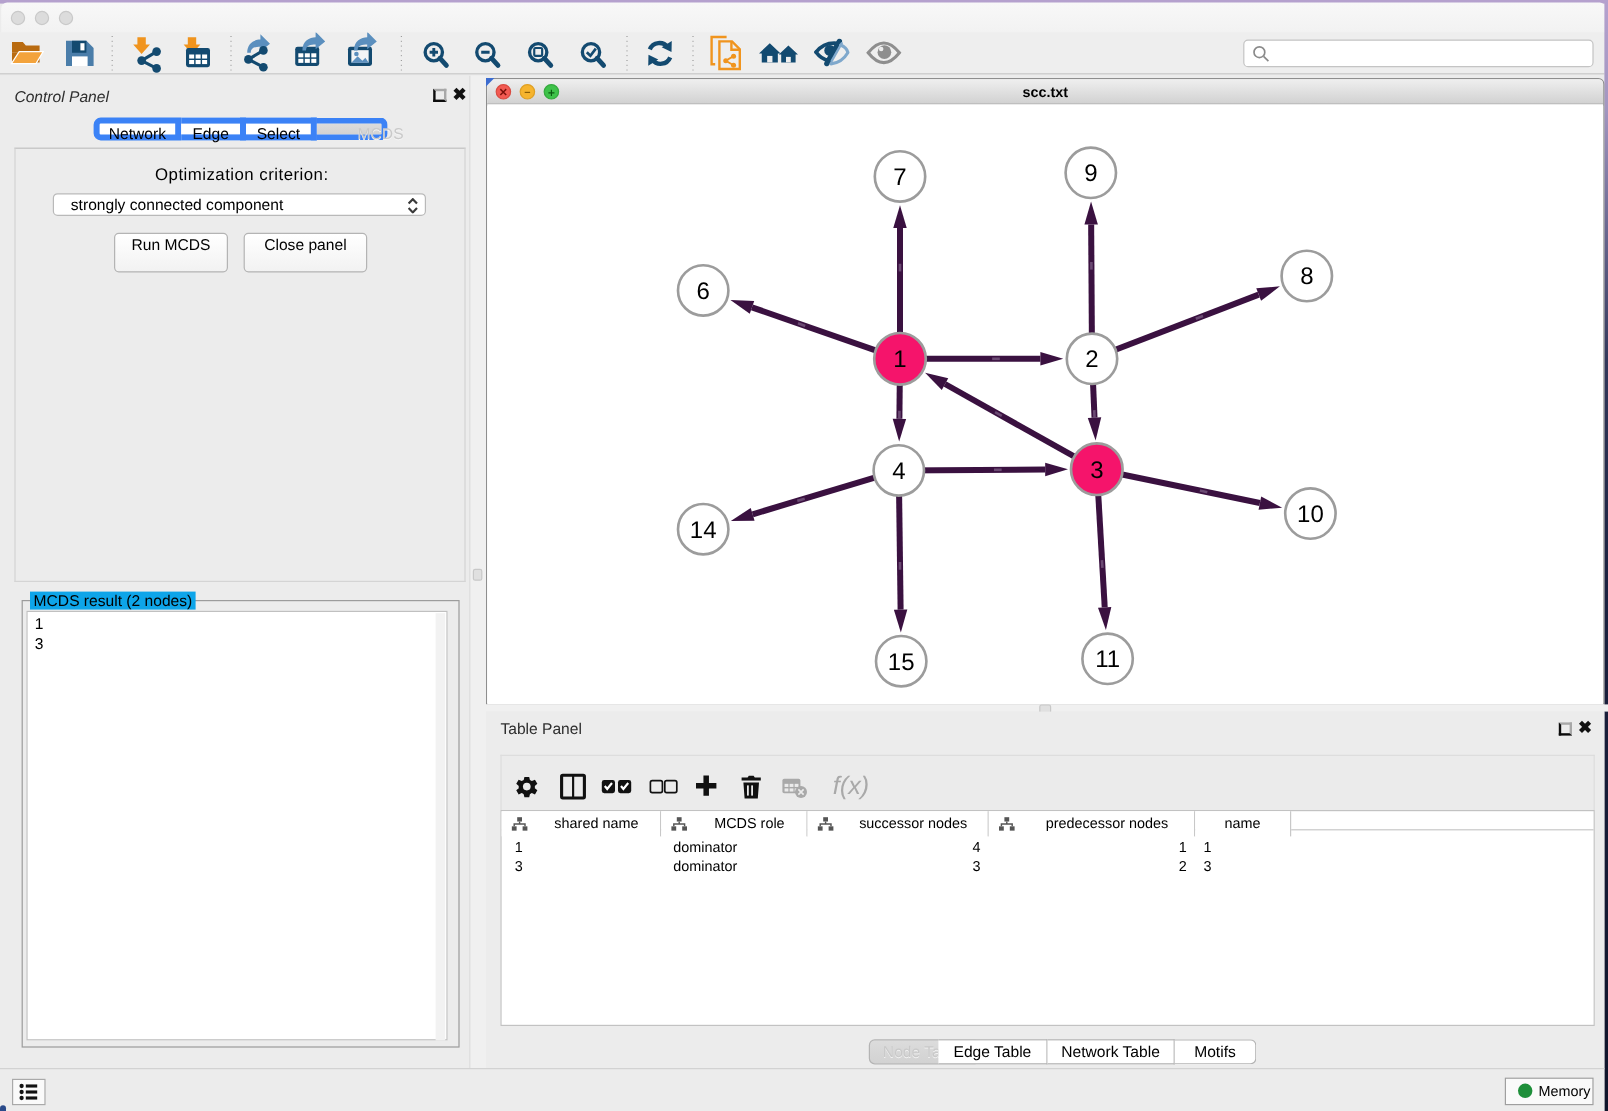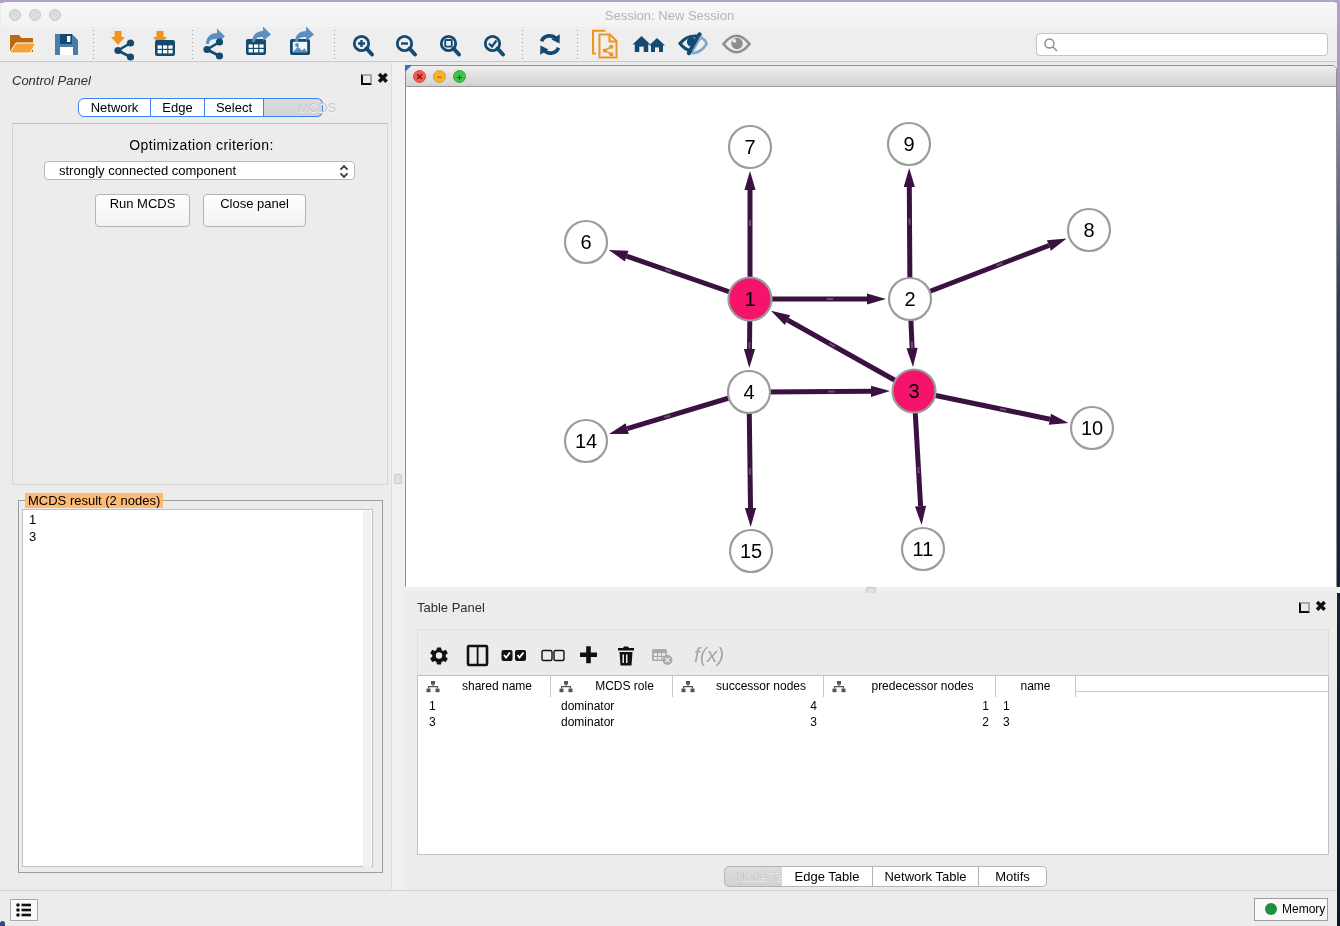--- a/index.html
+++ b/index.html
@@ -22,37 +22,37 @@
 .sep { position:absolute; top:3px; height:29px; width:1px;
   background-image:linear-gradient(#9a9a9a 30%, transparent 30%); background-size:1px 4px; }
 #searchbox { position:absolute; left:1036px; top:6px; width:292px; height:23px;
   background:#fff; border:1px solid #c4c4c4; border-radius:4px; }
 
 
 #cpanel { left:0; top:63px; width:391px; height:827px; background:#ececec; }
 #cptitle { position:absolute; left:12px; top:10px; font-size:13px; color:#2e2e2e;font-style:italic; }
 .wmax { position:absolute; width:11px; height:11px; border:2px solid #0c0c0c; border-top-color:#a8a8a8; border-right-color:#a8a8a8; }
 .wx { position:absolute; font-size:14px; font-weight:bold; color:#111; line-height:11px; }
-.tab { position:absolute; top:0; height:19px; background:#fff; border:1px solid #3b82f6;
+.tab { position:absolute; top:0; height:19px; background:#fff; border:5px solid #3b82f6;
   font-size:13px; color:#000; text-align:center; line-height:17px; }
 .tabsel { background:linear-gradient(#dcdcdc,#d2d2d2); color:#c9c9c9;
   text-shadow:0 1px 0 #f5f5f5; }
 #cpbox { position:absolute; left:12px; top:60px; width:376px; height:362px;
   border:1px solid #d4d4d4; border-top-color:#c0c0c0; background:#ececec; }
 #optlabel { position:absolute; left:6px; top:74px; width:391px; text-align:center;
   font-size:14px; letter-spacing:0.4px; color:#000; }
 #optsel { position:absolute; left:44px; top:98px; width:311px; height:19px; background:#fff;
   border:1px solid #b9b9b9; border-radius:4px; font-size:13px; color:#000;
   line-height:17px; padding-left:14px; }
 .btn { position:absolute; top:131px; height:33px; background:linear-gradient(#ffffff,#f2f2f2);
   border:1px solid #b4b4b4; border-radius:4px; font-size:13px; color:#000;
   text-align:center; line-height:17px; }
 #fieldset { position:absolute; left:18px; top:437px; width:365px; height:373px;
   border:1px solid #9c9c9c; }
-#fslabel { position:absolute; left:6px; top:-8px; background:#fdba74; padding:0 3px;
+#fslabel { position:absolute; left:6px; top:-8px; background:#0ea5e9; padding:0 3px;
   font-size:13px; color:#000; }
 #fstext { position:absolute; left:3px; top:8px; width:351px; height:358px; background:#fff;
   border:1px solid #c0c0c0; font-size:13px; color:#000; line-height:16.5px; padding:2px 0 0 6px; }
 #fsscroll { position:absolute; right:1px; top:1px; width:8px; height:356px; background:#f2f2f2; }
 
 
 #vsplit { left:391px; top:63px; width:14px; height:827px; background:#f0f0f0;
   border-left:1px solid #dddddd; }
 #vgrip { position:absolute; left:2px; top:411px; width:8px; height:10px; background:#e0e0e0;
   border:1px solid #c8c8c8; border-radius:2px; }
@@ -100,21 +100,20 @@
 #bluedot { left:0; top:921px; width:5px; height:5px; background:#2a4a8a; border-radius:50% 50% 0 0; }
 svg text { font-family:"Liberation Sans", sans-serif; }
 </style>
 </head>
 <body>
 <div class="abs" id="topborder"></div>
 <div class="abs" id="titlebar">
   <div class="tl" style="left:8px;"></div>
   <div class="tl" style="left:28px;"></div>
   <div class="tl" style="left:48px;"></div>
-  <div id="apptitle">Session: New Session</div>
 </div>
 <div class="abs" id="toolbar">
 <svg width="1337" height="35" viewBox="0 0 1337 35">
 <defs>
 <g id="share">
           <circle cx="6.5" cy="-6" r="3.6"></circle>
           <circle cx="-6" cy="1.5" r="3.6"></circle>
           <circle cx="6.5" cy="8" r="3.6"></circle>
           <path d="M-6 1.5 L6.5 -6 M-6 1.5 L6.5 8" stroke-width="2.6" stroke="#134a70" fill="none"></path>
         </g>
@@ -266,20 +265,21 @@
 <div class="abs" id="vsplit">
     <div id="vgrip"></div>
   </div>
 
 <div class="abs" id="netwin">
   <div id="nettitle">
     <div id="focus"></div>
     <div class="mac" style="left:7px; background:#f25a52; border:1px solid #d94c42; color:#7a100a;">✕</div>
     <div class="mac" style="left:27px; background:#f6b42e; border:1px solid #dfa024; color:#8a5d05;">−</div>
     <div class="mac" style="left:47px; background:#3fc24a; border:1px solid #35aa3e; color:#0c5c13;">＋</div>
+    <div id="nettext">scc.txt</div>
   </div>
   <div id="canvas">
   <svg width="930" height="496" viewBox="0 0 930 496" style="position:absolute;left:0;top:0;">
   <g stroke="#3a1140" stroke-width="5" fill="none">
   <line x1="344.0" y1="211.0" x2="344.0" y2="102.0"></line>
   <line x1="344.0" y1="211.0" x2="220.6" y2="168.1"></line>
   <line x1="344.0" y1="211.0" x2="461.0" y2="211.0"></line>
   <line x1="344.0" y1="211.0" x2="343.5" y2="261.0"></line>
   <line x1="504.0" y1="211.0" x2="503.3" y2="99.0"></line>
   <line x1="504.0" y1="211.0" x2="642.9" y2="157.5"></line>

